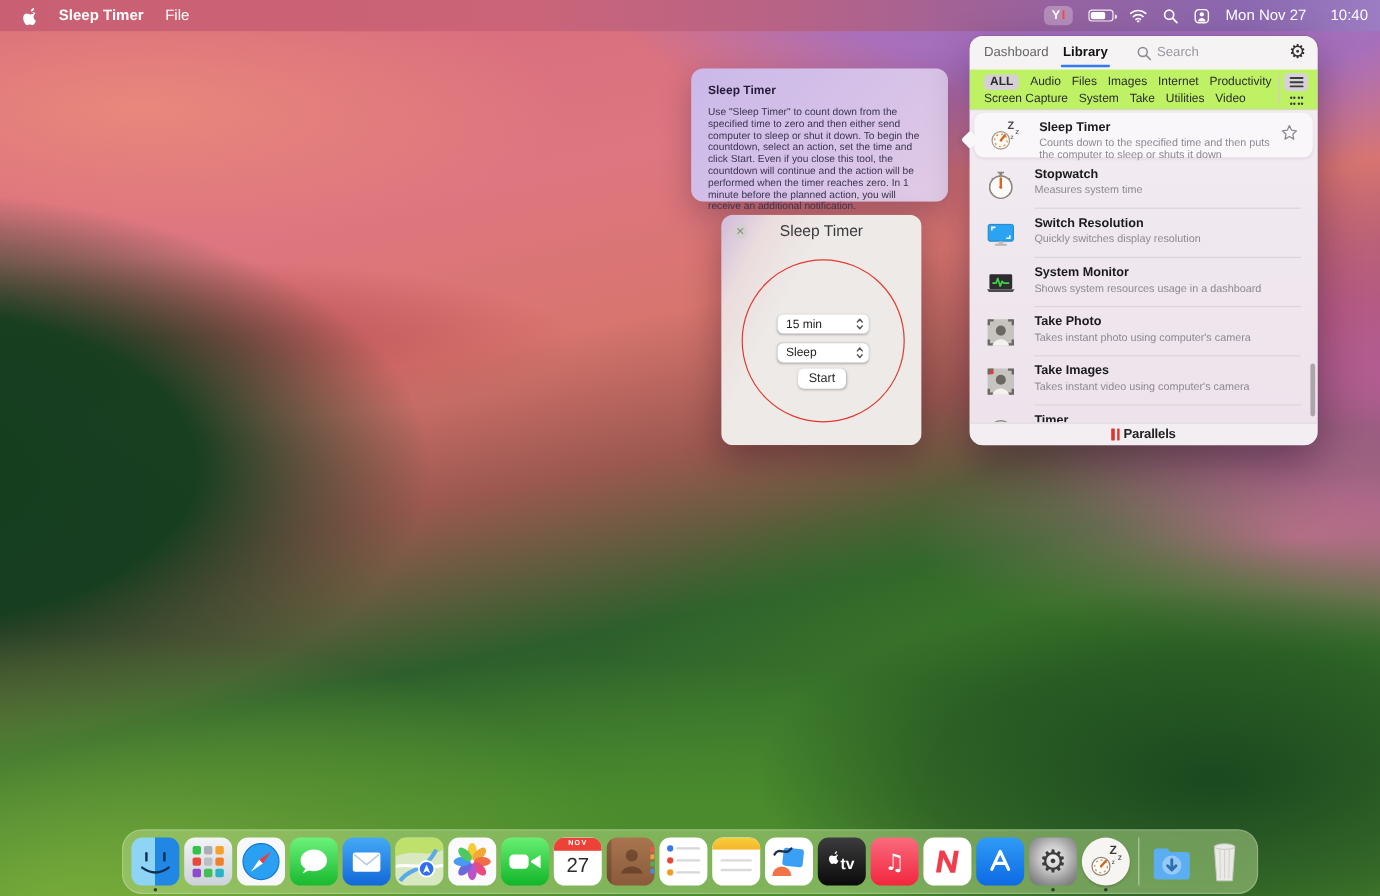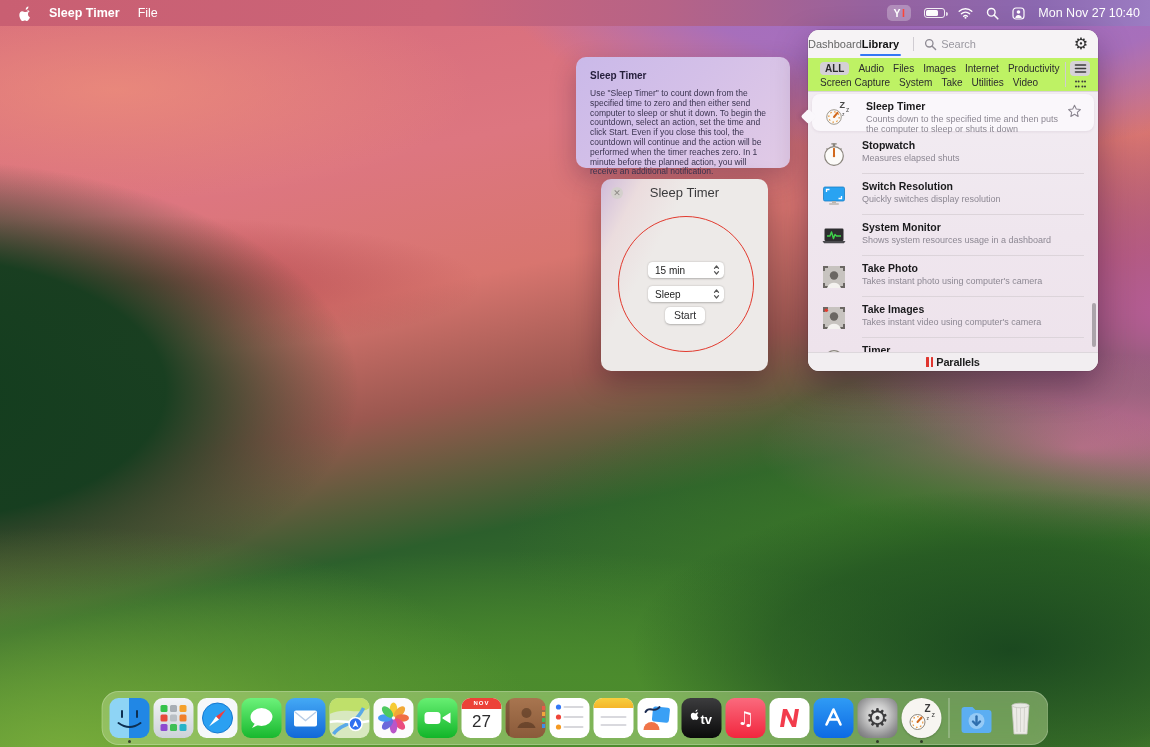--- a/index.html
+++ b/index.html
@@ -24,21 +24,21 @@
     background:linear-gradient(90deg,#c95f72 0%,#cb6478 38%,#b66387 58%,#96629f 76%,#8b68b0 90%,#9c7cc2 100%);
     color:#fff; font-size:12.5px; }
   .mb-left { display:flex; align-items:center; gap:18px; padding-left:18px; }
   .mb-appname { font-weight:bold; }
   .mb-right { margin-left:auto; display:flex; align-items:center; gap:13px; padding-right:10px; }
   .mb-pill { background:rgba(255,255,255,.28); border-radius:5px; padding:2px 6px; font-size:10.5px; font-weight:bold; letter-spacing:.5px; display:flex; align-items:center; }
   .mb-pill .red { color:#ff4538; margin-left:1px; }
   .battery { position:relative; width:21px; height:10px; border:1px solid rgba(255,255,255,.9); border-radius:3px; }
   .battery::after { content:""; position:absolute; right:-4px; top:2.5px; width:2.5px; height:4px; background:rgba(255,255,255,.8); border-radius:0 2px 2px 0; }
   .battery .level { position:absolute; left:1px; top:1px; bottom:1px; width:60%; background:#fff; border-radius:1.5px; }
-  .mb-datetime { display:flex; gap:3px; }
+  .mb-datetime { display:flex; gap:20px; }
 
   
   #tooltip { position:absolute; left:576px; top:57px; width:214px; height:111px; border-radius:10px;
     background:linear-gradient(135deg,#cab9e9 0%,#d4c0e8 45%,#e2cbe6 100%);
     box-shadow:0 10px 26px rgba(40,20,60,.3); padding:13px 14px; }
   #tooltip h3 { font-size:10px; color:#241d3a; margin-bottom:8px; }
   #tooltip p { font-size:8.5px; line-height:9.8px; color:#3b3450; }
 
   
   #timerwin { position:absolute; left:601px; top:179px; width:167px; height:192px; border-radius:10px;
@@ -53,21 +53,21 @@
   .mac-select .stepper { margin-left:auto; margin-right:4px; display:flex; }
   #select-action { top:67px;margin-top:40px; } #select-duration { top:83px; }
   #startbtn { position:absolute; left:64px; top:128px; width:40px; height:17px; background:#fff; border-radius:5px;
     box-shadow:0 .5px 2px rgba(0,0,0,.25); font-size:10.5px; color:#2c2c2e; text-align:center; line-height:17px; }
 
   
   #panel { position:absolute; left:808px; top:30px; width:290px; height:341px; }
   #panel .clip { position:absolute; inset:0; border-radius:11px; overflow:hidden;
     box-shadow:0 14px 34px rgba(40,10,50,.4), 0 0 0 .5px rgba(0,0,0,.15); background:#f6f3f5; }
   .p-header { position:absolute; top:0; left:0; right:0; height:28px; background:#f6f3f5; display:flex; align-items:center; }
-  .p-tab { font-size:11px; color:#666; position:relative; padding-bottom:1px; }
+  .p-tab { font-size:11px; color:#666; margin-left:12px; position:relative; padding-bottom:1px; }
   .p-tab.active { color:#111; font-weight:bold; }
   .p-tab.active::after { content:""; position:absolute; left:-2px; right:-2px; bottom:-5px; height:2px; background:#3478f6; border-radius:1px; }
   .p-vdiv { width:1px; height:14px; background:#d0ccd2; margin:0 10px 0 14px; }
   .p-search { display:flex; align-items:center; gap:4px; flex:1; }
   .p-search input { border:none; outline:none; background:transparent; font-size:11px; color:#333; width:110px; font-family:inherit; }
   .p-search input::placeholder { color:#9a98a0; }
   .p-gear { margin-left:auto; margin-right:10px; font-size:16px; color:#2d2d2d; line-height:16px; }
   .p-filters { position:absolute; top:28px; left:0; right:0; height:34px; background:#bef264; border-bottom:1px solid #d8d3d9; }
   .f-row { position:absolute; left:12px; display:flex; align-items:center; gap:9px; font-size:10px; color:#2c2c2e; }
   .f-row1 { top:4px; } .f-row2 { top:19px; }
@@ -300,21 +300,21 @@
                 <line x1="12.3" y1="4.8" x2="17.7" y2="4.8" stroke="#8a857d" stroke-width="1.2"></line>
                 <line x1="7.5" y1="9.5" x2="9" y2="11" stroke="#8a857d" stroke-width="1.2"></line>
                 <line x1="22.5" y1="9.5" x2="21" y2="11" stroke="#8a857d" stroke-width="1.2"></line>
                 <circle cx="15" cy="17" r="9.3" fill="#fcfbf9" stroke="#8a857d" stroke-width="1.2"></circle>
                 <line x1="15" y1="17" x2="15" y2="9.8" stroke="#d2691e" stroke-width="2" stroke-linecap="round"></line>
                 <circle cx="15" cy="17" r="1.2" fill="#d2691e"></circle>
               </svg>
           </span>
           <span class="tool-texts">
             <span class="tool-title">Stopwatch</span>
-            <span class="tool-desc">Measures elapsed shuts</span>
+            <span class="tool-desc">Measures system time</span>
           </span>
         </div>
 
         <div class="tool-row plain">
           <span class="tool-icon">
             <svg viewBox="0 0 30 30">
                 <rect x="4.5" y="7" width="21" height="14" rx="1.5" fill="#29a3f2" stroke="#1b7fc4" stroke-width=".8"></rect>
                 <path d="M7.5 12 V9.5 H10.5" fill="none" stroke="#fff" stroke-width="1.3"></path>
                 <path d="M22.5 16 V18.5 H19.5" fill="none" stroke="#fff" stroke-width="1.3"></path>
                 <rect x="13" y="21" width="4" height="2" fill="#b9b5b0"></rect>

